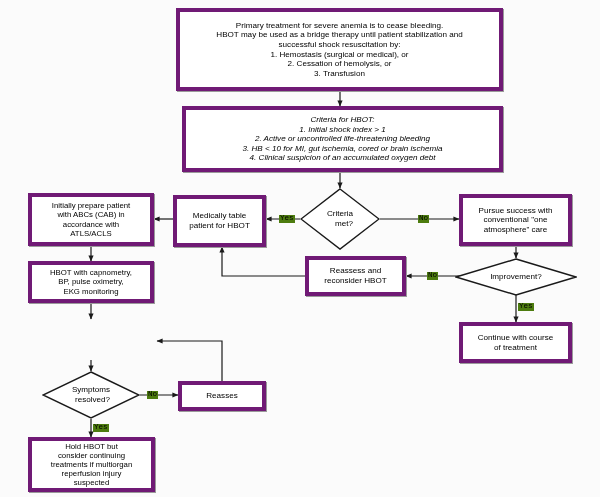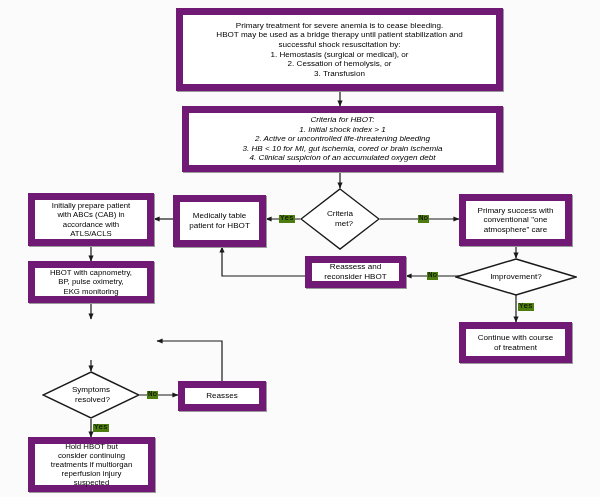--- a/index.html
+++ b/index.html
@@ -31,21 +31,21 @@
     display: flex;
     align-items: center;
     justify-content: center;
     text-align: center;
     color: #000000;
     line-height: 1.18;
     z-index: 2;
   }
   .box {
     background: #ffffff;
-    border: 7px solid #701a75;
+    border: 4px solid #701a75;
     box-shadow: 1px 1px 0 0 #9a9a9a;
   }
   .box .txt {
     padding: 0 2px;
     white-space: pre-line;
   }
   .diamond {
     background: transparent;
     border: 0;
     text-align: right;
@@ -152,32 +152,32 @@
   </div>
 
   <div class="node box fs-75" style="left:28px; top:193px; width:126px; height:53px;">
     <span class="txt">Initially prepare patient
 with ABCs (CAB) in
 accordance with
 ATLS/ACLS</span>
   </div>
 
   <div class="node box fs-8" style="left:459px; top:194px; width:113px; height:52px;">
-    <span class="txt">Primary success with
+    <span class="txt">Pursue success with
 conventional "one
 atmosphere" care</span>
   </div>
 
   <div class="node box fs-75" style="left:28px; top:261px; width:126px; height:42px;">
     <span class="txt">HBOT with capnometry,
 BP, pulse oximetry,
 EKG monitoring</span>
   </div>
 
-  <div class="node box fs-8" style="left:305px; top:256px; width:101px; height:32px;">
+  <div class="node box fs-8" style="left:305px; top:256px; width:101px; height:40px;">
     <span class="txt">Reassess and
 reconsider HBOT</span>
   </div>
 
   <div class="node diamond fs-8" style="left:455px; top:258px; width:122px; height:38px;">
     <svg class="dshape" viewBox="0 0 122 38" preserveAspectRatio="none">
       <polygon points="61,1 121,19 61,37 1,19" fill="#ffffff" stroke="#1a1a1a" stroke-width="1.4"></polygon>
     </svg>
     <span class="txt">Improvement?</span>
   </div>

